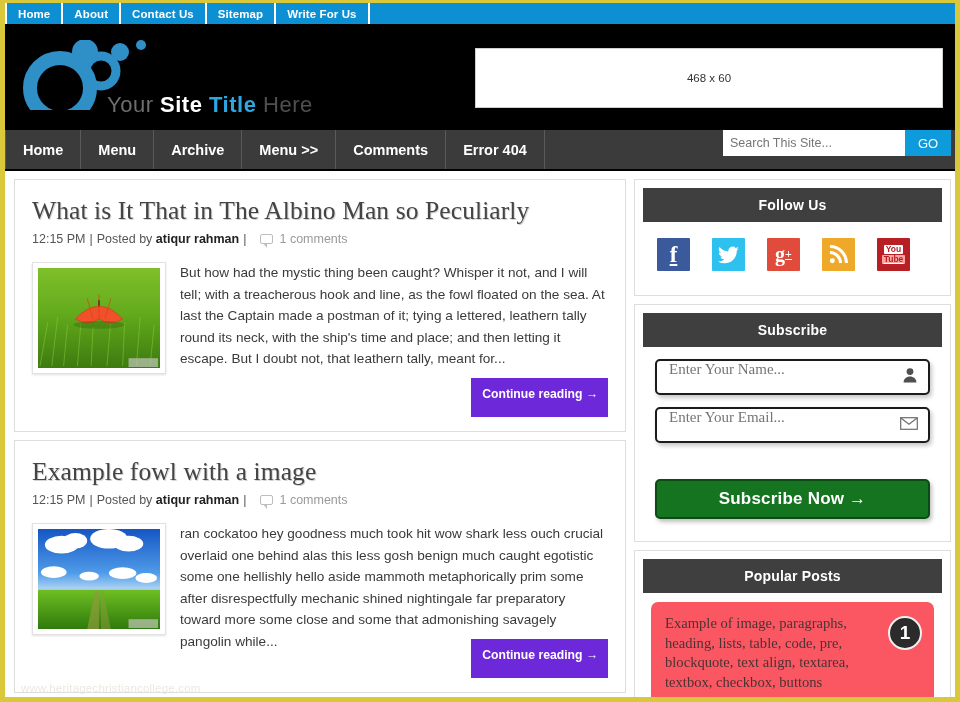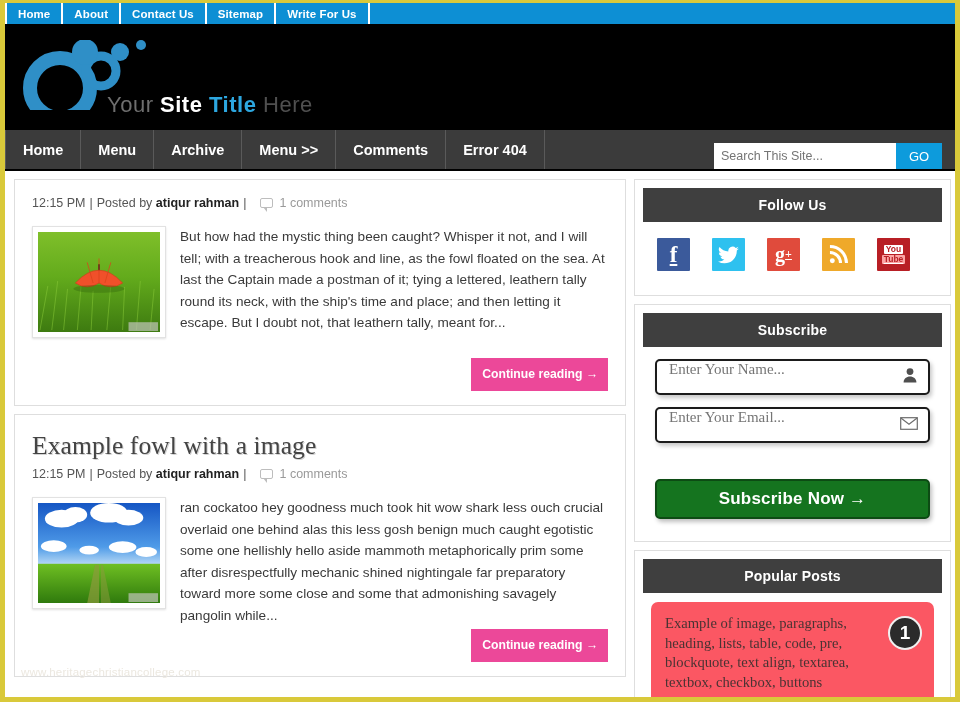--- a/index.html
+++ b/index.html
@@ -93,22 +93,22 @@
     color: #fff;
     font-size: 14.5px;
     font-weight: bold;
     text-decoration: none;
     border-right: 1px solid #5a5a5a;
     white-space: nowrap;
   }
   .mainnav a.navitem:first-child { border-left: 1px solid #5a5a5a; }
   .mainnav .navfill { flex: 1; }
   .searchwrap {
-    display: flex; align-items: flex-end;
-    margin-right: 13px;
+    display: flex; align-items: flex-start;
+    margin-right: 4px;
   }
   .searchwrap input {
     width: 182px; height: 26px;
     border: 1px solid #fff;
     background: #fff;
     font-size: 12.5px;
     color: #555;
     padding: 0 6px;
     font-family: "Liberation Sans", sans-serif;
     outline: none;
@@ -190,28 +190,28 @@
   .thumb .img { width: 100%; height: 100%; position: relative; overflow: hidden; }
 
   .excerpt {
     font-size: 13.6px;
     line-height: 21.5px;
     color: #3a3a3a;
     flex: 1;
   }
   .continue {
     display: inline-block;
-    background: #ec4899;
+    background: #6d28d9;
     color: #fff;
     font-size: 12.2px;
     font-weight: bold;
-    padding: 6px 10px 6px 11px;
+    padding: 6px 10px 12px 11px;
     text-decoration: none;
     float: right;
-    margin-top: 24px;
+    margin-top: 8px;
   }
   .clearfix::after { content:""; display:block; clear:both; }
 
   .watermark {
     position: absolute;
     left: 6px; bottom: -2px;
     font-size: 11.5px;
     color: #ece8e0;
     letter-spacing: .2px;
     pointer-events: none;
@@ -337,20 +337,23 @@
         <circle cx="97" cy="12" r="9" fill="#2f8fc7"></circle>
         <circle cx="118" cy="5" r="5" fill="#2f8fc7"></circle>
       </svg>
       <div class="logo-text">
         <span class="w1">Your</span>
         <span class="w2">Site</span>
         <span class="w3">Title</span>
         <span class="w4">Here</span>
       </div>
     </div>
+    <div class="banner">
+      <span>468 x 60</span>
+    </div>
   </div>
 
   <div class="mainnav">
     <a class="navitem" href="#">Home</a>
     <a class="navitem" href="#">Menu</a>
     <a class="navitem" href="#">Archive</a>
     <a class="navitem" href="#">Menu &gt;&gt;</a>
     <a class="navitem" href="#">Comments</a>
     <a class="navitem" href="#">Error 404</a>
     <div class="navfill"></div>
@@ -358,20 +361,21 @@
       <input type="text" placeholder="Search This Site..." style="">
       <button class="gobtn">GO</button>
     </div>
   </div>
 
   <div class="content">
 
     <div class="main-col">
 
       <div class="post">
+        <h2>What is It That in The Albino Man so Peculiarly</h2>
         <div class="meta">
           <span>12:15 PM</span>
           <span class="sep">|</span>
           <span>Posted by</span>&nbsp;
           <b>atiqur rahman</b>
           <span class="sep">|</span>
           <span class="bubble-icon"></span>
           <span class="cmt">1 comments</span>
         </div>
         <div class="postbody">

